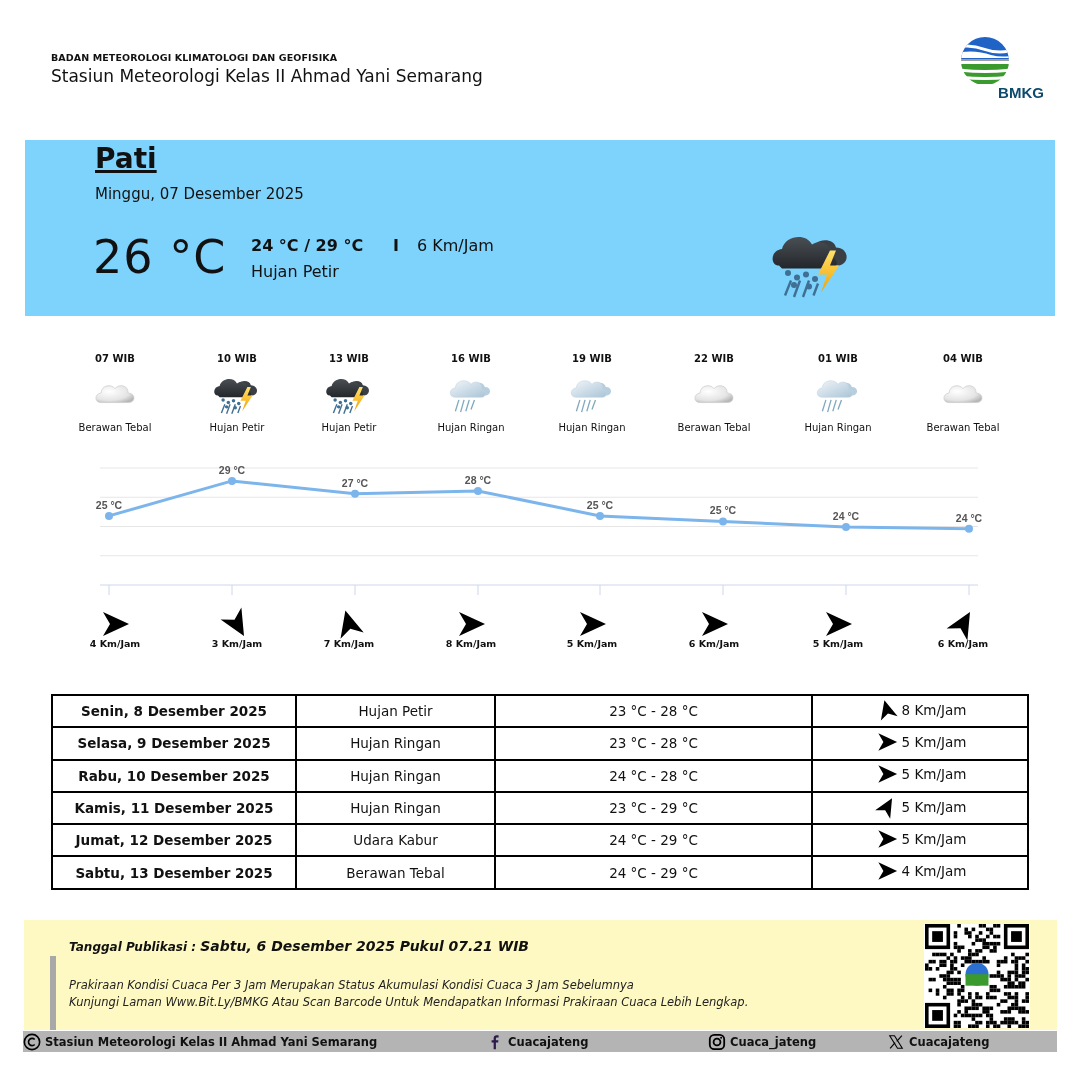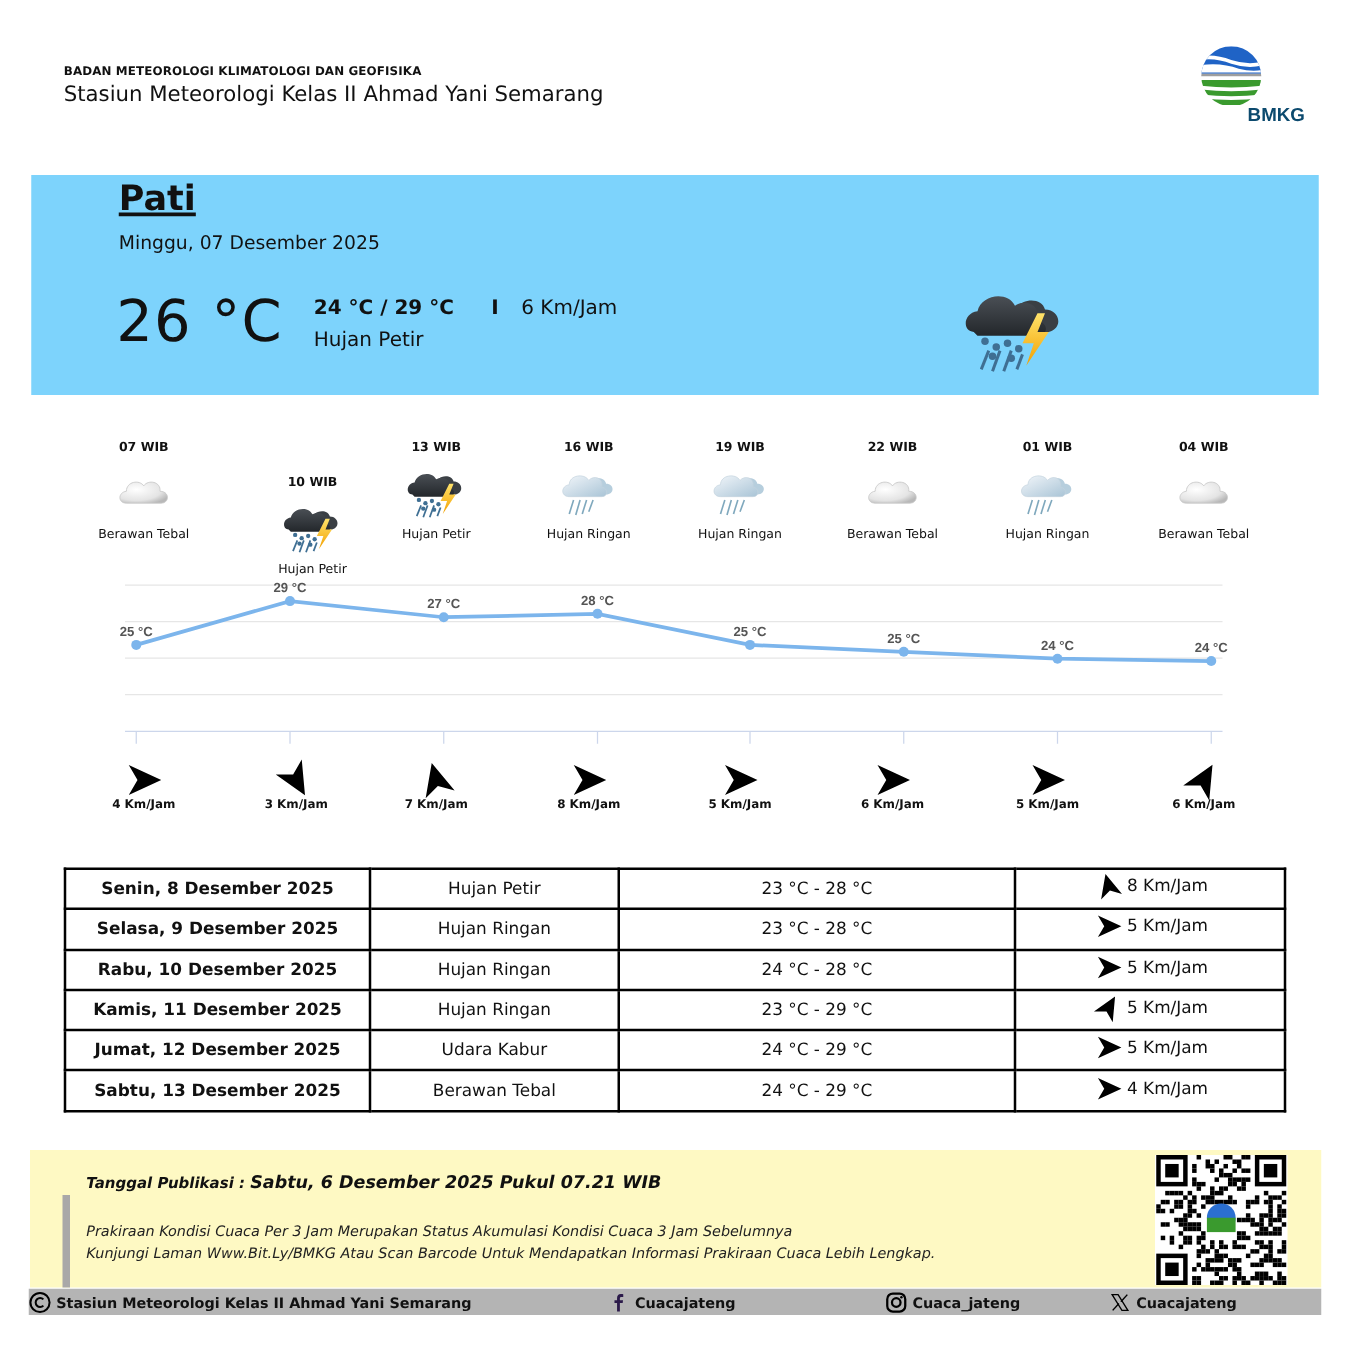--- a/index.html
+++ b/index.html
@@ -149,21 +149,21 @@
 </div>
 
 <div id="slots">
     <div class="slot" style="left: 55px;">
       <div class="slot-time">07 WIB</div>
       <svg class="slot-icon" viewBox="0 0 60 50">
         <use href="#sym-cloudy"></use>
       </svg>
       <div class="slot-cond">Berawan Tebal</div>
     </div>
-    <div class="slot" style="left: 190px; margin-top: 28px;">
+    <div class="slot" style="left: 177px;">
       <div class="slot-time">10 WIB</div>
       <svg class="slot-icon" viewBox="0 0 60 50">
         <use href="#sym-thunder"></use>
       </svg>
       <div class="slot-cond">Hujan Petir</div>
     </div>
     <div class="slot" style="left: 289px;">
       <div class="slot-time">13 WIB</div>
       <svg class="slot-icon" viewBox="0 0 60 50">
         <use href="#sym-thunder"></use>

